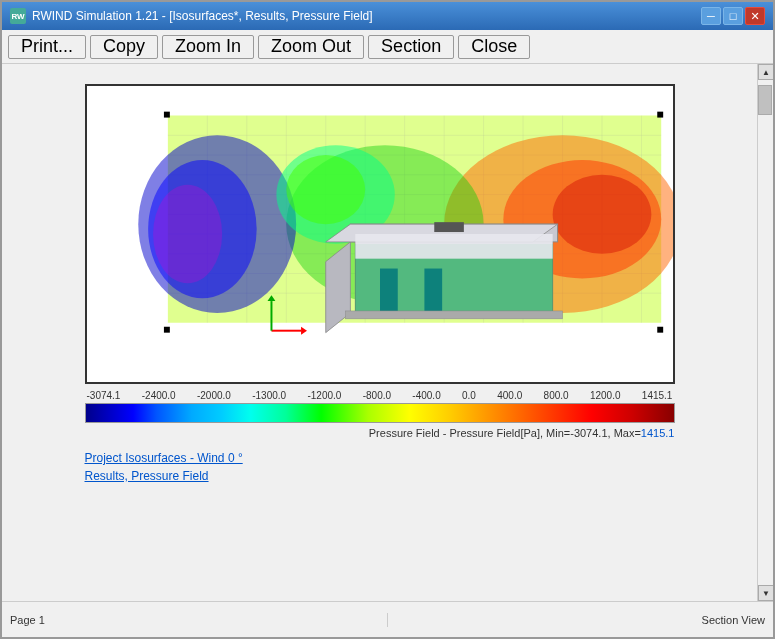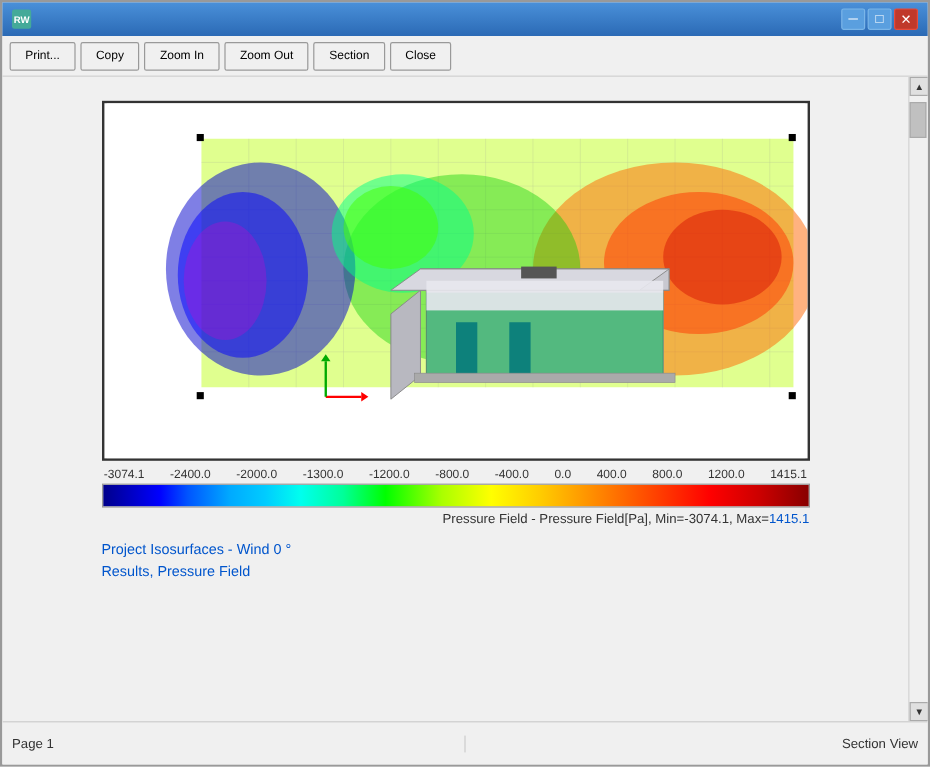--- a/index.html
+++ b/index.html
@@ -79,21 +79,21 @@
       gap: 4px;
       flex-shrink: 0;
       height: 34px;
       align-items: center;
     }
     .toolbar-btn {
       padding: 3px 12px;
       background: #f0f0f0;
       border: 1px solid #999;
       border-radius: 2px;
-      font-size: 10px;
+      font-size: 18px;
       cursor: pointer;
       color: #000;
       height: 24px;
       display: flex;
       align-items: center;
     }
     .main-content {
       flex: 1;
       overflow: hidden;
       position: relative;
@@ -198,20 +198,21 @@
       margin-top: 4px;
     }
     .colorbar-title span {
       color: #0055cc;
     }
     .project-info {
       width: 590px;
       margin: 10px auto 0;
       font-size: 12px;
       color: #0055cc;
+      text-decoration: underline;
     }
     .project-info div {
       line-height: 1.5;
     }
     .status-bar {
       height: 36px;
       background: #f0f0f0;
       border-top: 1px solid #ccc;
       display: flex;
       align-items: center;
@@ -242,20 +243,21 @@
 </head>
 <body>
 
 <div class="window">
 
   <div class="title-bar">
     <div class="title-bar-left">
       <div class="title-bar-icon">
         <span style="font-size:8px;">RW</span>
       </div>
+      <span class="title-text">RWIND Simulation 1.21 - [Isosurfaces*, Results, Pressure Field]</span>
     </div>
     <div class="title-bar-controls">
       <div class="title-btn">─</div>
       <div class="title-btn">□</div>
       <div class="title-btn close-btn">✕</div>
     </div>
   </div>
 
   <div class="toolbar">
     <button class="toolbar-btn">Print...</button>

